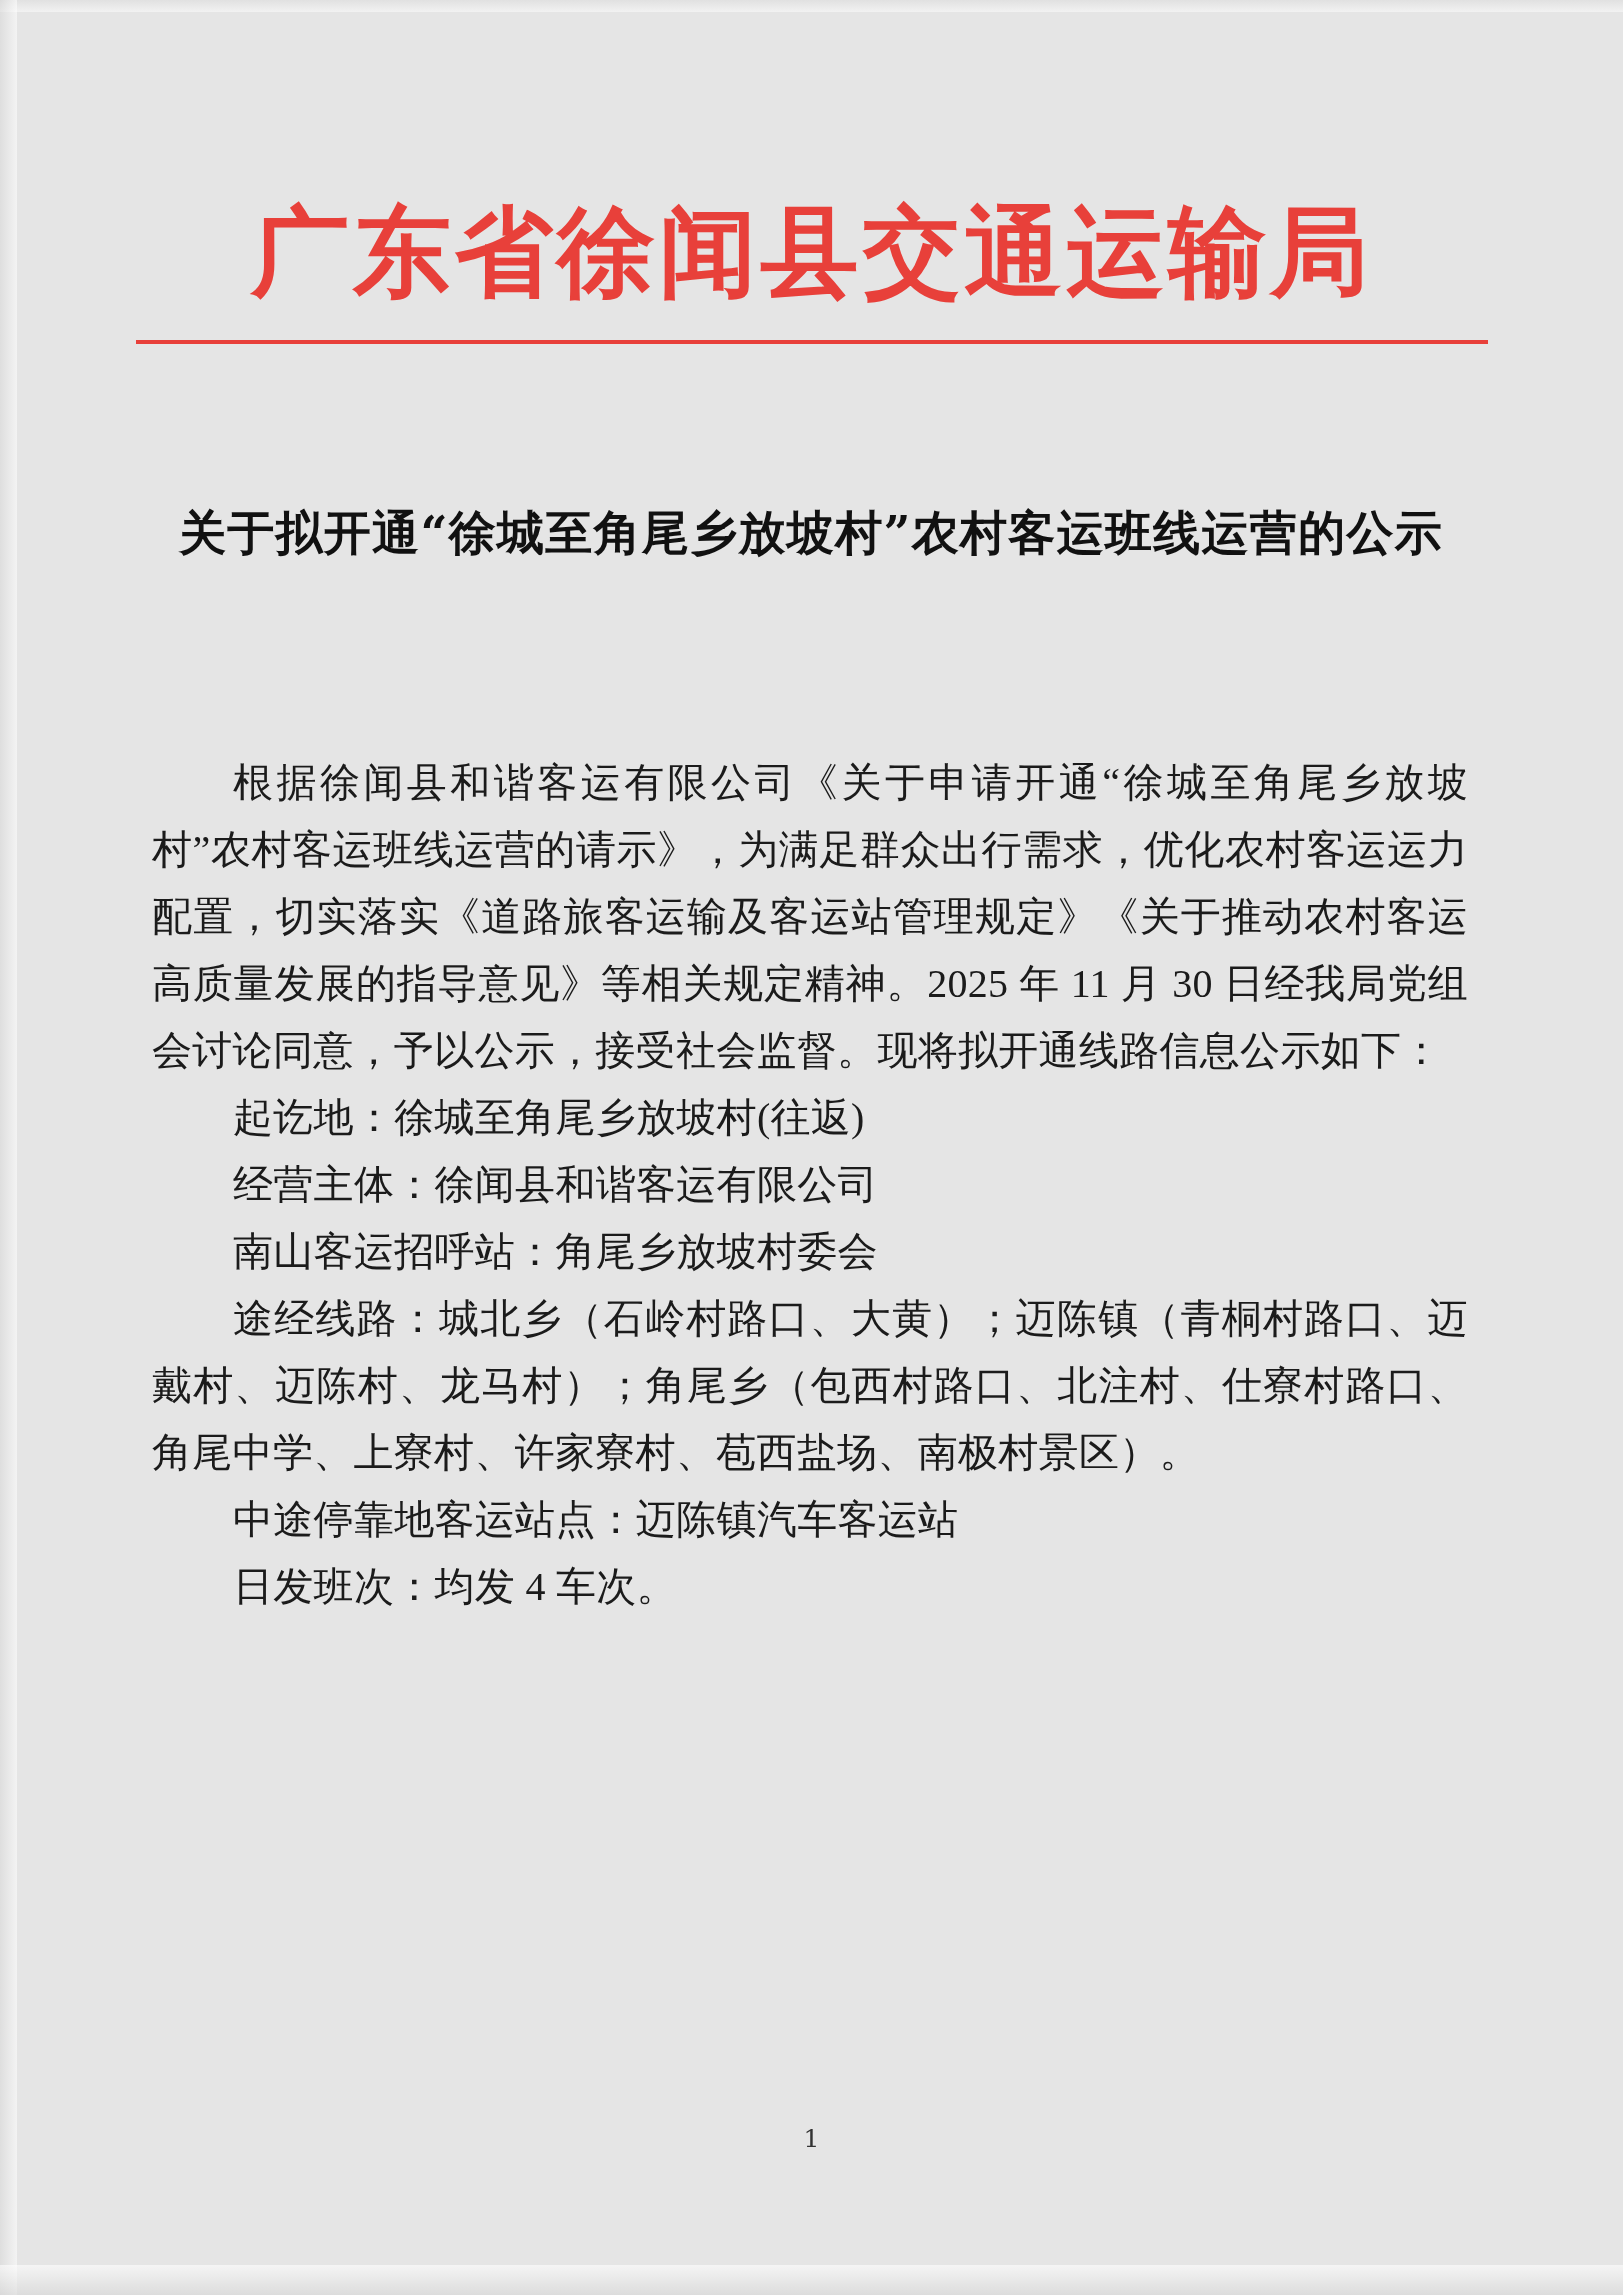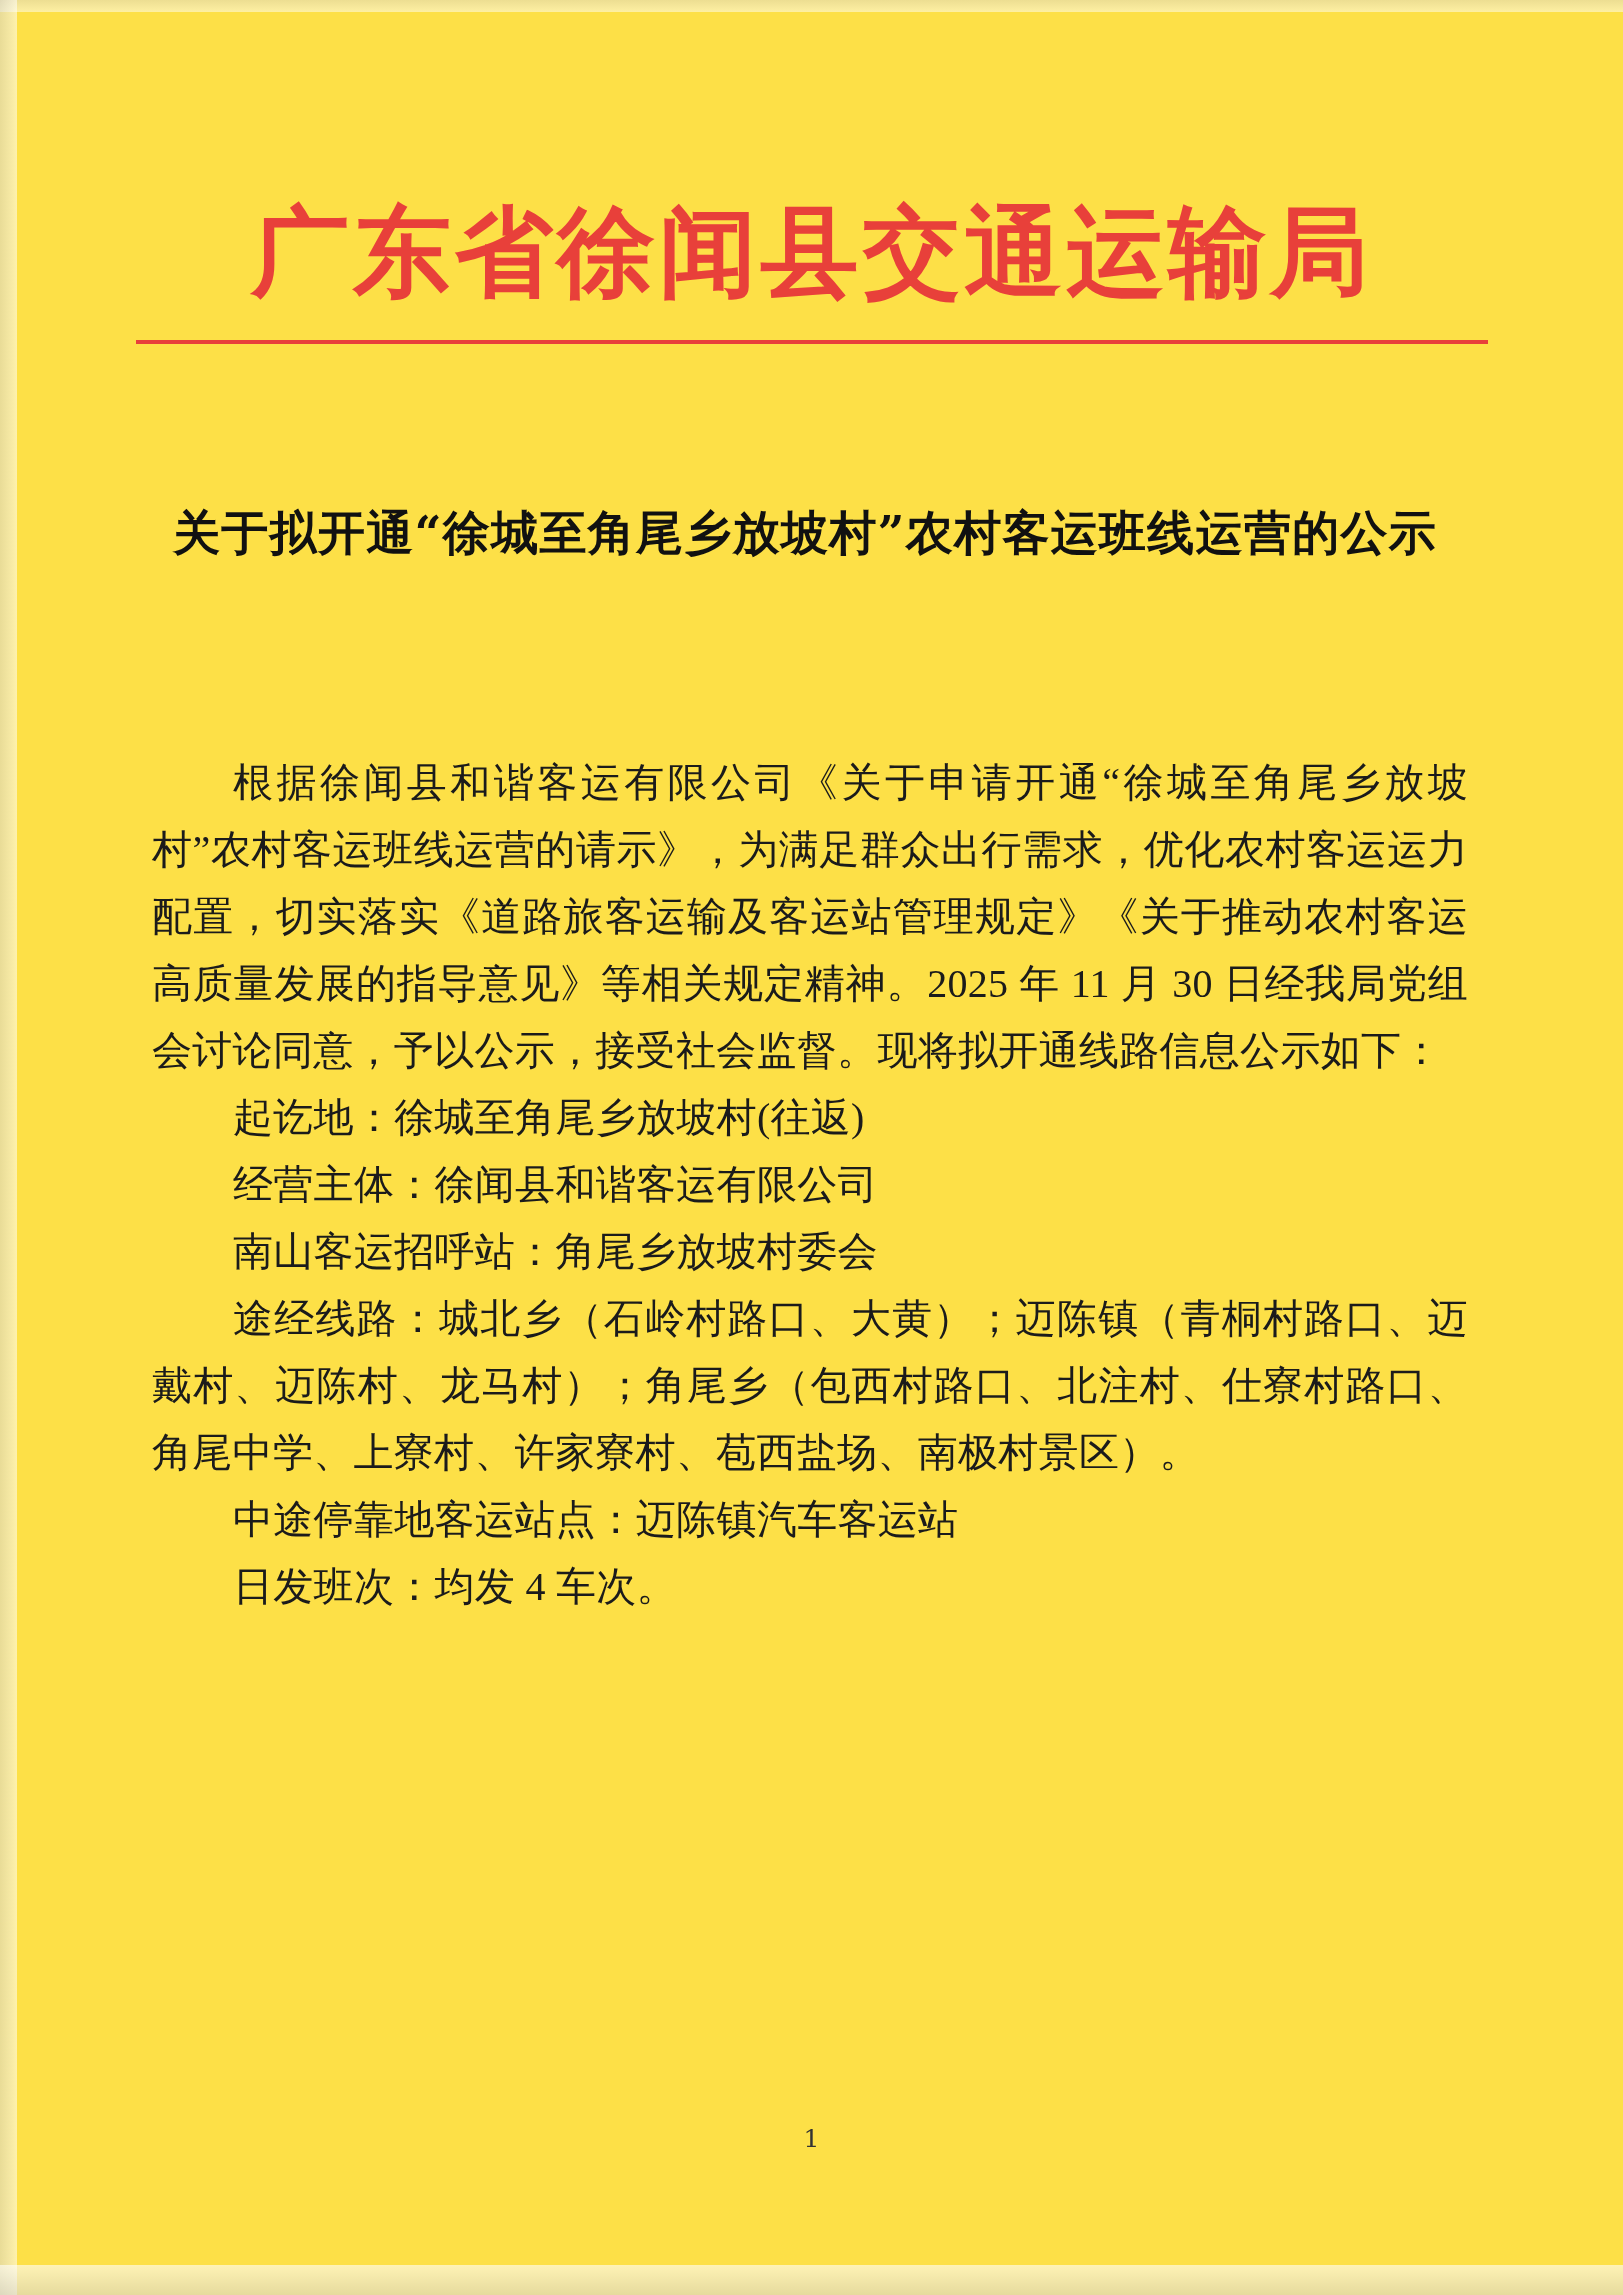--- a/index.html
+++ b/index.html
@@ -14,21 +14,21 @@
     color: #1a1a1a;
     position: relative;
     overflow: hidden;
   }
   .page {
     position: absolute;
     left: 0;
     top: 0;
     width: 1623px;
     height: 2295px;
-    background: #fde047;
+    background: #e5e5e5;
   }
 
   
   .masthead {
     position: absolute;
     left: 124px;
     top: 196px;
     width: 1375px;
     text-align: center;
   }
@@ -47,20 +47,21 @@
     height: 4.6px;
     background: #e8403a;
   }
 
   
   .doc-title {
     position: absolute;
     left: 173px;
     top: 497px;
     width: 1276px;
+    text-align: center;
     font-family: "DejaVu Serif", "Liberation Serif", serif;
     font-weight: bold;
     font-size: 47px;
     line-height: 1.55;
     color: #111111;
     letter-spacing: 1.3px;
   }
 
   
   .body-block {

